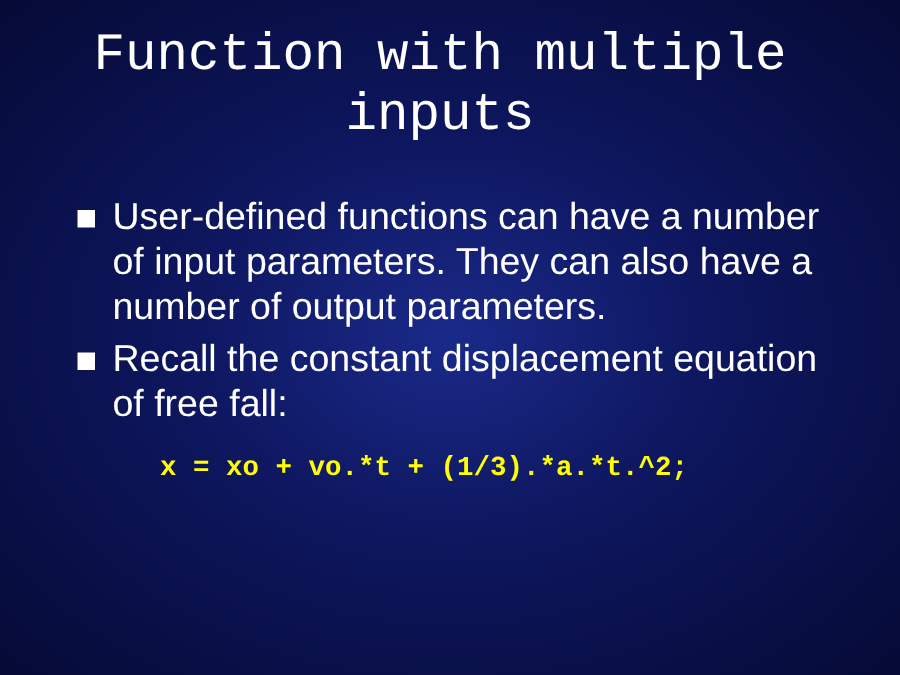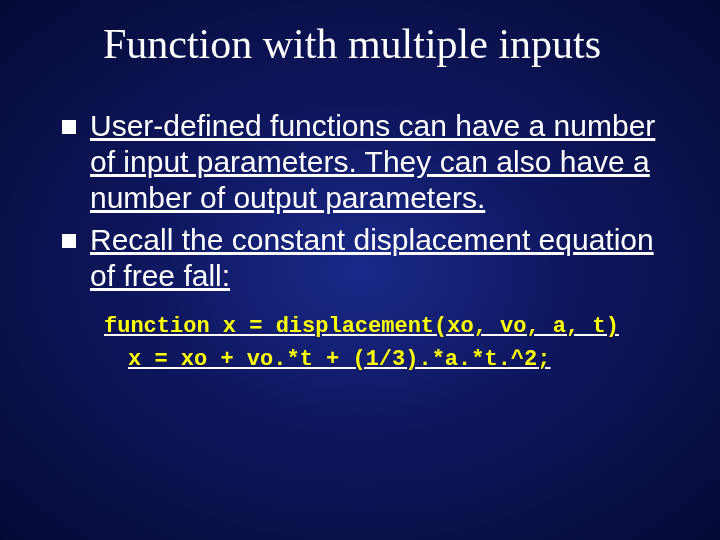--- a/index.html
+++ b/index.html
@@ -14,28 +14,27 @@
     height: 540px;
     background: radial-gradient(ellipse at center, #1a2a8a 0%, #0e1760 40%, #050a35 100%);
     box-sizing: border-box;
     padding: 20px 0 0 0;
     color: #ffffff;
     font-family: Arial, Helvetica, sans-serif;
     position: relative;
   }
   .title {
     text-align: center;
-    font-family: Liberation Serif, serif;
+    font-family: Liberation Mono, monospace;
     font-size: 42px;
     font-weight: normal;
     margin: 0 16px 40px 0;
   }
   .content {
     padding: 0 35px 0 60px;
-    text-decoration: underline;
   }
   .bullet-list {
     list-style: none;
     padding: 0;
     margin: 0;
   }
   .bullet-list > li {
     font-size: 30px;
     line-height: 1.2;
     margin-bottom: 6px;
@@ -100,17 +99,16 @@
       <li>
         <span>User-defined functions can have a number of input parameters. They can also have a number of output parameters.</span>
       </li>
       <li>
         <span>Recall the constant displacement equation of free fall:</span>
 
       </li>
     </ul>
 
     <div class="code-block">
-      <div>function x = displacement(xo, vo, a, t)</div>
       <div class="code-indent">x = xo + vo.*t + (1/3).*a.*t.^2;</div>
     </div>
   </div>
 </div>
 
 </body></html>

